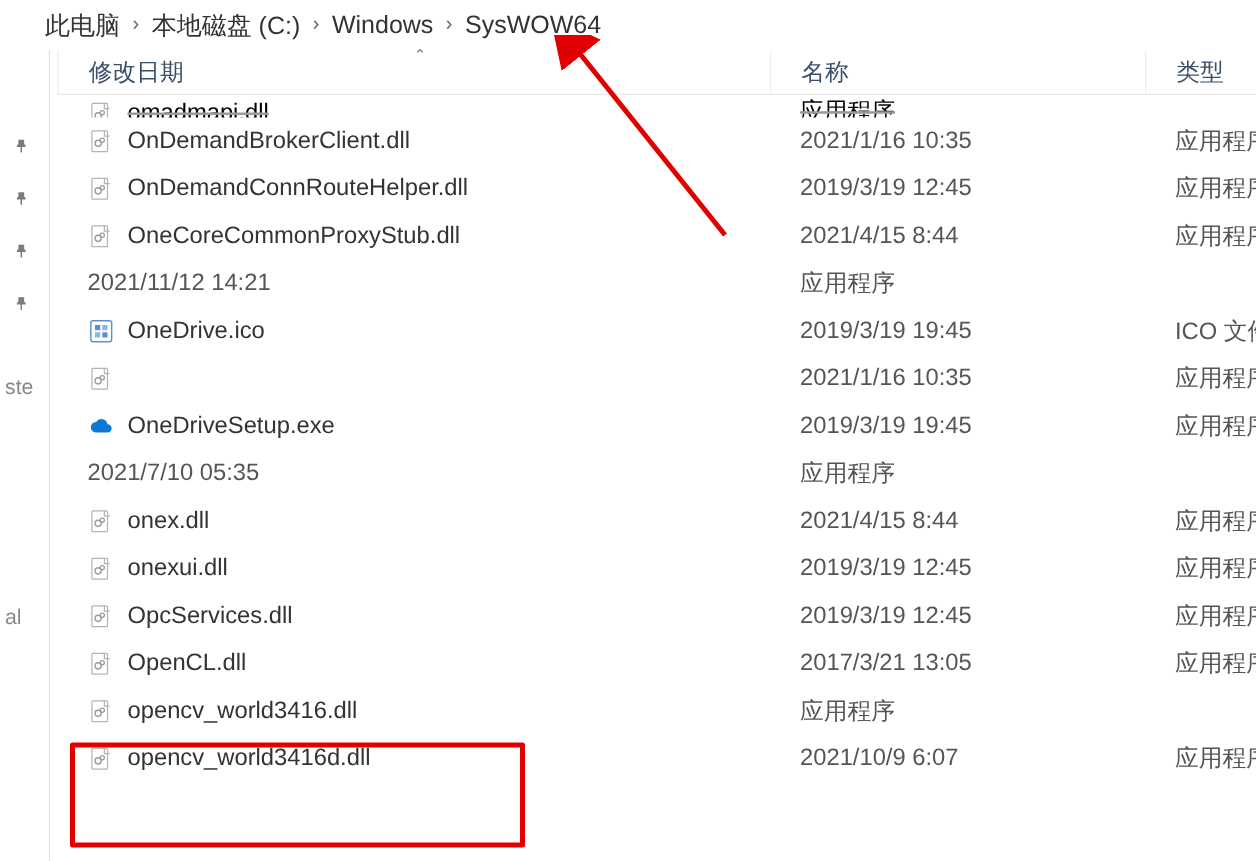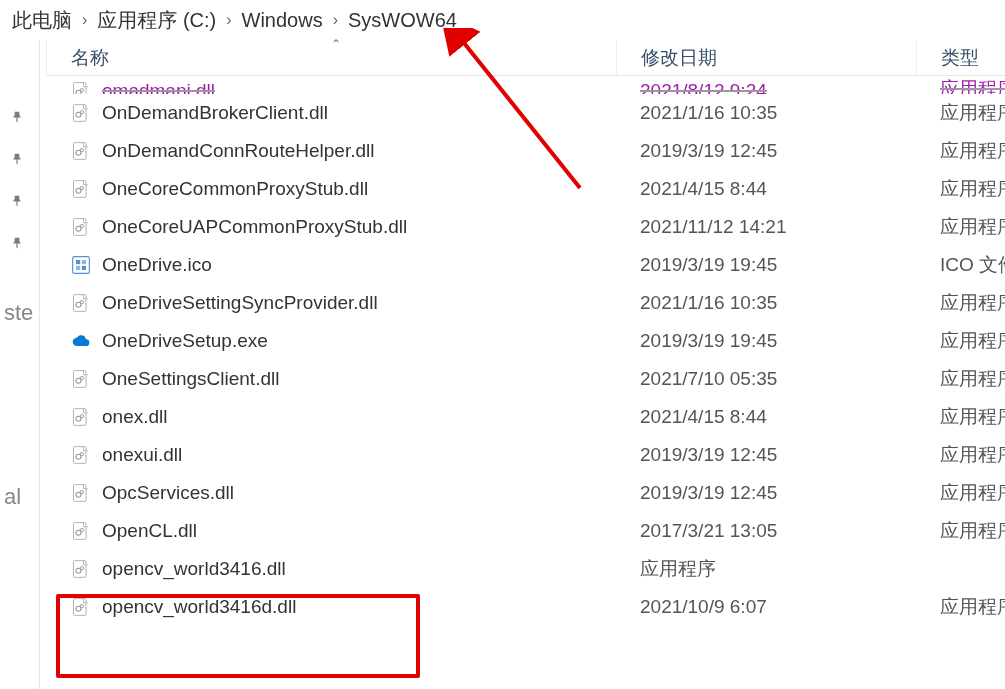--- a/index.html
+++ b/index.html
@@ -15,20 +15,21 @@
   }
 
   
   .breadcrumb {
     display: flex;
     align-items: center;
     height: 40px;
     padding: 0 6px;
     font-size: 20px;
     color: #333;
+    margin-left: 24px;
   }
   .breadcrumb .crumb {
     padding: 4px 6px;
     cursor: pointer;
   }
   .breadcrumb .sep {
     padding: 0 4px;
     color: #666;
     font-size: 16px;
   }
@@ -54,21 +55,21 @@
   .pin {
     position: absolute;
     left: 10px;
     color: #888;
     font-size: 16px;
   }
   .pin-label {
     position: absolute;
     left: 4px;
     color: #888;
-    font-size: 22px;
+    font-size: 17px;
     width: 36px;
     overflow: hidden;
     white-space: nowrap;
   }
 
   
   .file-pane {
     flex: 1;
     display: flex;
     flex-direction: column;
@@ -153,29 +154,29 @@
     border-radius: 2px;
     pointer-events: none;
   }
 
   
   .arrow {
     position: absolute;
     pointer-events: none;
   }
 
-  .struck { text-decoration: line-through; text-decoration-color: #999; text-decoration-thickness: 2px; color: #a21caf; }
+  .struck { text-decoration: line-through; text-decoration-color: #999; text-decoration-thickness: 2px; color: #000000; }
 </style>
 </head>
 <body>
 
 <div class="breadcrumb">
   <span class="crumb">此电脑</span>
   <span class="sep">›</span>
-  <span class="crumb">应用程序 (C:)</span>
+  <span class="crumb">本地磁盘 (C:)</span>
   <span class="sep">›</span>
   <span class="crumb">Windows</span>
   <span class="sep">›</span>
   <span class="crumb">SysWOW64</span>
 </div>
 
 <div class="main">
 
   <div class="pin-rail">
     <span class="pin" style="top:70px">
@@ -199,46 +200,43 @@
         </svg>
     </span>
     <span class="pin-label" style="top:260px">ste</span>
     <span class="pin-label" style="top:444px">al</span>
   </div>
 
   <div class="file-pane">
     <div class="col-headers">
       <span class="sort-arrow">⌃</span>
       <div class="col">
+          <span>修改日期</span>
+        </div>
+      <div class="col">
           <span>名称</span>
-        </div>
-      <div class="col">
-          <span>修改日期</span>
         </div>
       <div class="col">
           <span>类型</span>
         </div>
     </div>
 
     <div class="rows" id="rows">
         <div class="row cutoff-top">
           <div class="cell name">
             <span class="icon-wrap">
               <svg width="20" height="20" viewBox="0 0 24 24">
                 <rect x="3" y="2" width="15" height="20" rx="1" fill="#fff" stroke="#b4b4b4" stroke-width="1.2"></rect>
                 <path d="M15 2v5h5" fill="none" stroke="#b4b4b4" stroke-width="1.2"></path>
                 <circle cx="9" cy="14" r="3" fill="none" stroke="#9a9a9a" stroke-width="1.3"></circle>
                 <circle cx="13" cy="11" r="2" fill="none" stroke="#9a9a9a" stroke-width="1.2"></circle>
               </svg>
             </span>
             <span class="struck">omadmapi.dll</span>
           </div>
-          <div class="cell date">
-            <span class="struck">2021/8/12 9:24</span>
-          </div>
           <div class="cell type">
             <span class="struck">应用程序</span>
           </div>
         </div>
         <div class="row">
           <div class="cell name">
             <span class="icon-wrap">
               <svg width="20" height="20" viewBox="0 0 24 24">
                 <rect x="3" y="2" width="15" height="20" rx="1" fill="#fff" stroke="#b4b4b4" stroke-width="1.2"></rect>
                 <path d="M15 2v5h5" fill="none" stroke="#b4b4b4" stroke-width="1.2"></path>
@@ -275,31 +273,20 @@
                 <circle cx="9" cy="14" r="3" fill="none" stroke="#9a9a9a" stroke-width="1.3"></circle>
                 <circle cx="13" cy="11" r="2" fill="none" stroke="#9a9a9a" stroke-width="1.2"></circle>
               </svg>
             </span>
             <span>OneCoreCommonProxyStub.dll</span>
           </div>
           <div class="cell date"><span>2021/4/15 8:44</span></div>
           <div class="cell type"><span>应用程序</span></div>
         </div>
         <div class="row">
-          <div class="cell name">
-            <span class="icon-wrap">
-              <svg width="20" height="20" viewBox="0 0 24 24">
-                <rect x="3" y="2" width="15" height="20" rx="1" fill="#fff" stroke="#b4b4b4" stroke-width="1.2"></rect>
-                <path d="M15 2v5h5" fill="none" stroke="#b4b4b4" stroke-width="1.2"></path>
-                <circle cx="9" cy="14" r="3" fill="none" stroke="#9a9a9a" stroke-width="1.3"></circle>
-                <circle cx="13" cy="11" r="2" fill="none" stroke="#9a9a9a" stroke-width="1.2"></circle>
-              </svg>
-            </span>
-            <span>OneCoreUAPCommonProxyStub.dll</span>
-          </div>
           <div class="cell date"><span>2021/11/12 14:21</span></div>
           <div class="cell type"><span>应用程序</span></div>
         </div>
         <div class="row">
           <div class="cell name">
             <span class="icon-wrap">
               <svg width="20" height="20" viewBox="0 0 24 24">
                 <rect x="2" y="2" width="20" height="20" rx="2" fill="#fff" stroke="#5a8fd6" stroke-width="1.4"></rect>
                 <rect x="6" y="6" width="5" height="5" fill="#5a8fd6"></rect>
                 <rect x="13" y="6" width="5" height="5" fill="#8bb7e8"></rect>
@@ -315,49 +302,37 @@
         <div class="row">
           <div class="cell name">
             <span class="icon-wrap">
               <svg width="20" height="20" viewBox="0 0 24 24">
                 <rect x="3" y="2" width="15" height="20" rx="1" fill="#fff" stroke="#b4b4b4" stroke-width="1.2"></rect>
                 <path d="M15 2v5h5" fill="none" stroke="#b4b4b4" stroke-width="1.2"></path>
                 <circle cx="9" cy="14" r="3" fill="none" stroke="#9a9a9a" stroke-width="1.3"></circle>
                 <circle cx="13" cy="11" r="2" fill="none" stroke="#9a9a9a" stroke-width="1.2"></circle>
               </svg>
             </span>
-            <span>OneDriveSettingSyncProvider.dll</span>
           </div>
           <div class="cell date"><span>2021/1/16 10:35</span></div>
           <div class="cell type"><span>应用程序</span></div>
         </div>
         <div class="row">
           <div class="cell name">
             <span class="icon-wrap">
               <svg width="20" height="20" viewBox="0 0 24 24">
                 <path d="M7 18a5 5 0 010-10 6 6 0 0111 2 4 4 0 010 8H7z" fill="#0a78d4"></path>
               </svg>
             </span>
             <span>OneDriveSetup.exe</span>
           </div>
           <div class="cell date"><span>2019/3/19 19:45</span></div>
           <div class="cell type"><span>应用程序</span></div>
         </div>
         <div class="row">
-          <div class="cell name">
-            <span class="icon-wrap">
-              <svg width="20" height="20" viewBox="0 0 24 24">
-                <rect x="3" y="2" width="15" height="20" rx="1" fill="#fff" stroke="#b4b4b4" stroke-width="1.2"></rect>
-                <path d="M15 2v5h5" fill="none" stroke="#b4b4b4" stroke-width="1.2"></path>
-                <circle cx="9" cy="14" r="3" fill="none" stroke="#9a9a9a" stroke-width="1.3"></circle>
-                <circle cx="13" cy="11" r="2" fill="none" stroke="#9a9a9a" stroke-width="1.2"></circle>
-              </svg>
-            </span>
-            <span>OneSettingsClient.dll</span>
-          </div>
           <div class="cell date"><span>2021/7/10 05:35</span></div>
           <div class="cell type"><span>应用程序</span></div>
         </div>
         <div class="row">
           <div class="cell name">
             <span class="icon-wrap">
               <svg width="20" height="20" viewBox="0 0 24 24">
                 <rect x="3" y="2" width="15" height="20" rx="1" fill="#fff" stroke="#b4b4b4" stroke-width="1.2"></rect>
                 <path d="M15 2v5h5" fill="none" stroke="#b4b4b4" stroke-width="1.2"></path>
                 <circle cx="9" cy="14" r="3" fill="none" stroke="#9a9a9a" stroke-width="1.3"></circle>

